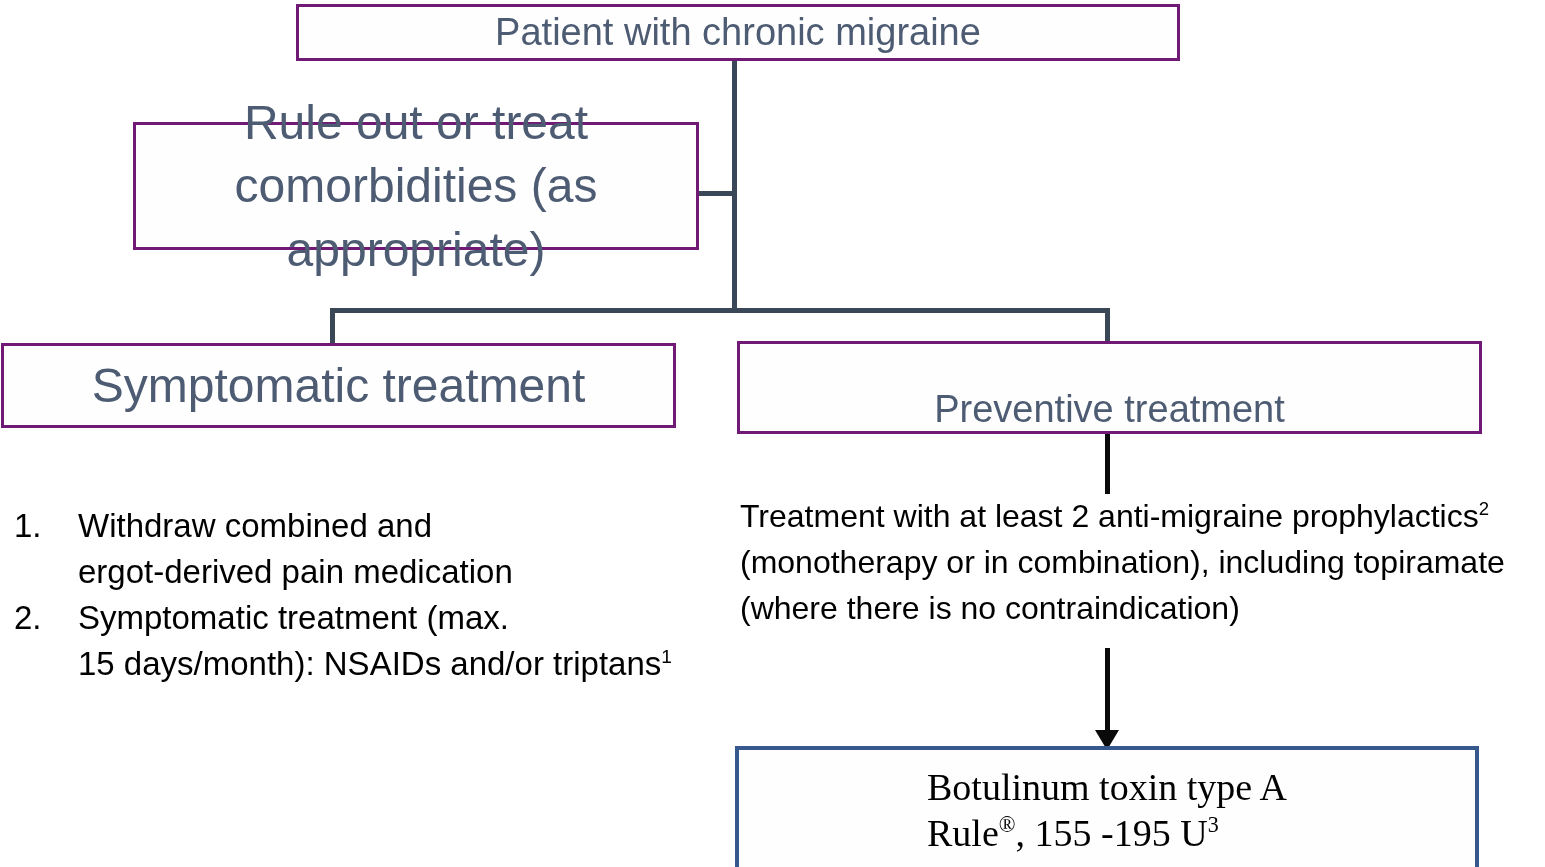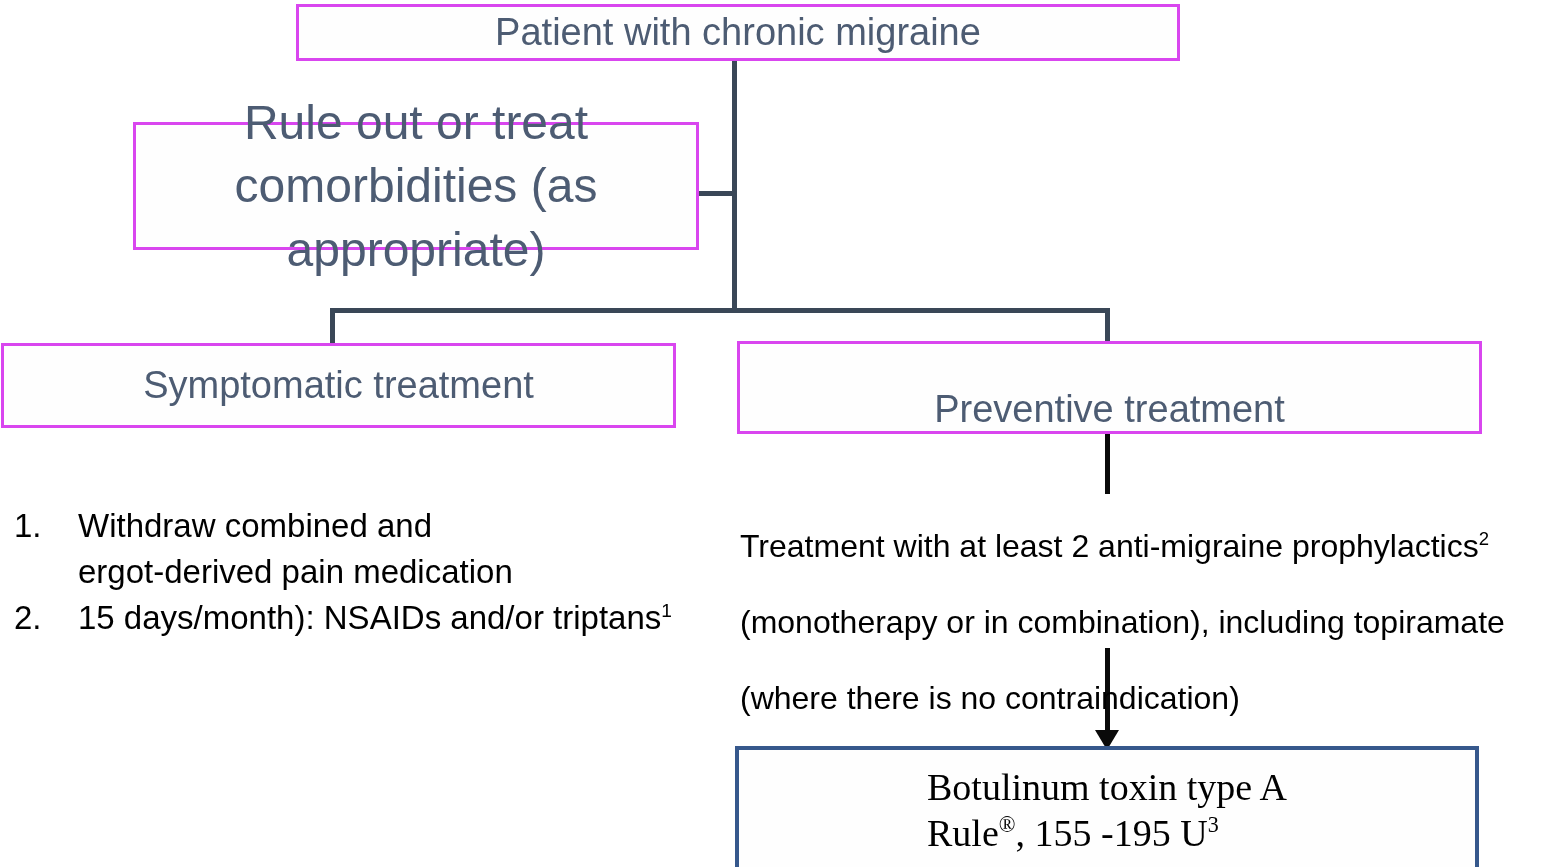--- a/index.html
+++ b/index.html
@@ -6,38 +6,38 @@
   body {
     position:relative;
     width:1545px; height:867px;
     background:#ffffff;
     font-family:"Liberation Sans", sans-serif;
     overflow:hidden;
   }
   .box {
     position:absolute;
     box-sizing:border-box;
-    border:3px solid #d946ef;
+    border:3px solid #701a75;
     background:#fefefe;
     color:#4d5c73;
     display:flex; align-items:center; justify-content:center;
     text-align:center;
   }
   .slate-line { position:absolute; background:#3a4757; }
   .black-line { position:absolute; background:#0a0a0a; }
   .arrowhead {
     position:absolute;
     width:0; height:0;
     border-left:12px solid transparent;
     border-right:12px solid transparent;
     border-top:20px solid #0a0a0a;
   }
   #box-patient      { left:296px; top:4px;   width:884px; height:57px;  font-size:38px; }
   #box-comorbid     { left:133px; top:122px; width:566px; height:128px; font-size:48px; line-height:1.32; }
-  #box-symptomatic  { left:1px;   top:343px; width:675px; height:85px;  font-size:38px; }
+  #box-symptomatic  { left:1px;   top:343px; width:675px; height:85px;  font-size:48px; }
   #box-preventive   { left:737px; top:341px; width:745px; height:93px;  font-size:38px;align-items:flex-end; }
   #box-botulinum    {
     left:735px; top:746px; width:744px; height:127px;
     border:4px solid #36588c;
     color:#000000; font-size:38px;font-family:Liberation Serif, serif;
   }
   #box-botulinum .inner { display:inline-block; text-align:left; line-height:46px; }
 
   #line-trunk      { left:732px;  top:60px;  width:5px;   height:250px; }
   #line-branch-h   { left:330px;  top:308px; width:780px; height:5px; }
@@ -54,21 +54,21 @@
     font-size:33px; line-height:46px; color:#000000;
   }
   .list-item { display:flex; }
   .list-item .num { width:64px; flex:0 0 64px; }
   .list-item .lines div { white-space:nowrap; }
 
   #preventive-paragraph {
     position:absolute; left:740px; top:493px;
     font-size:32px; line-height:46px; color:#000000;
   }
-  #preventive-paragraph div { white-space:nowrap;margin-top:30px; }
+  #preventive-paragraph div { white-space:nowrap; }
 
   sup { font-size:58%; vertical-align:super; line-height:0; }
 </style>
 </head>
 <body>
 
 <div class="slate-line" id="line-trunk"></div>
 <div class="slate-line" id="line-comorbid-connector"></div>
 <div class="slate-line" id="line-branch-h"></div>
 <div class="slate-line" id="line-drop-left"></div>
@@ -107,20 +107,21 @@
   <div class="list-item">
     <div class="num">1.</div>
     <div class="lines">
       <div>Withdraw combined and</div>
       <div>ergot-derived pain medication</div>
     </div>
   </div>
   <div class="list-item">
     <div class="num">2.</div>
     <div class="lines">
+      <div>Symptomatic treatment (max.</div>
       <div><span>15 days/month): NSAIDs and/or triptans</span><sup>1</sup></div>
     </div>
   </div>
 </div>
 
 <div id="preventive-paragraph">
   <div><span>Treatment with at least 2 anti-migraine prophylactics</span><sup>2</sup></div>
   <div>(monotherapy or in combination), including topiramate</div>
   <div>(where there is no contraindication)</div>
 </div>

